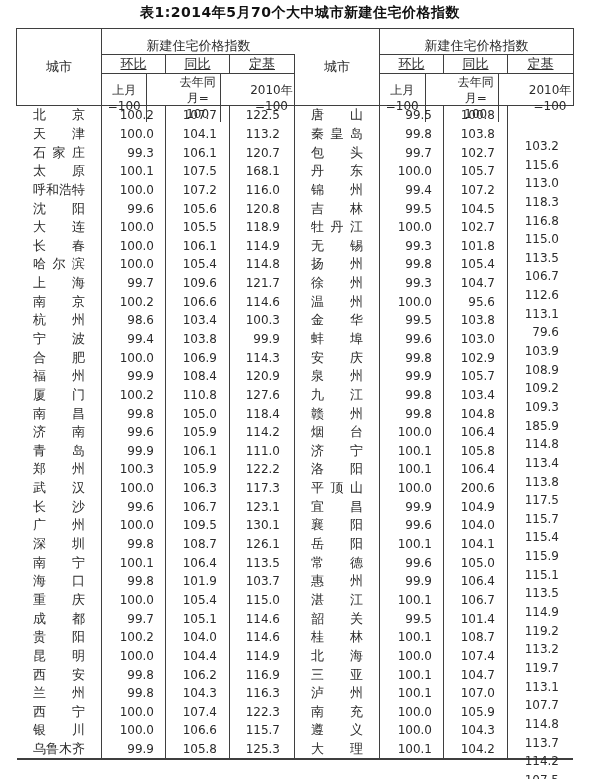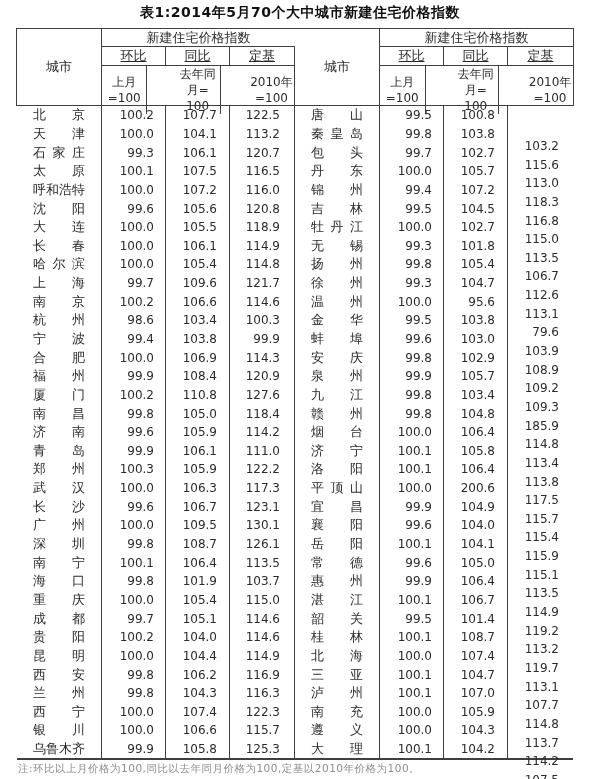--- a/index.html
+++ b/index.html
@@ -33,20 +33,21 @@
   .hcity{
     width:85px;border-right:1px solid var(--line);
     display:flex;align-items:center;justify-content:center;
     font-size:13px;
   }
   .hidx{width:193px;display:flex;flex-direction:column;}
   .hgrp{
     height:18px;border-bottom:1px solid var(--line);
     display:flex;align-items:center;justify-content:center;
     font-size:13px;
+    margin-top:8px;
   }
   .hsubs{height:19px;display:flex;border-bottom:1px solid var(--line);text-decoration:underline;}
   .hsub{
     display:flex;align-items:center;justify-content:center;
     font-size:13px;border-right:1px solid var(--line);
   }
   .hbases{flex:1;display:flex;gap:28px;}
   .hbase{
     display:flex;align-items:center;justify-content:center;
     font-size:12px;line-height:16px;text-align:center;
@@ -172,21 +173,21 @@
   </div>
           <div class="row">
     <div class="cell-city">
               <span class="city-name">
                 <span>太</span>
                 <span>原</span>
               </span>
             </div>
     <div class="cell-num cell-mom">100.1</div>
     <div class="cell-num cell-yoy">107.5</div>
-    <div class="cell-num cell-fix">116.5</div>
+    <div class="cell-num cell-fix">168.1</div>
   </div>
           <div class="row">
     <div class="cell-city">
               <span class="city-name">
                 <span>呼</span>
                 <span>和</span>
                 <span>浩</span>
                 <span>特</span>
               </span>
             </div>
@@ -915,15 +916,14 @@
             </div>
     <div class="cell-num cell-mom">100.1</div>
     <div class="cell-num cell-yoy">104.2</div>
     <div class="cell-num cell-fix">107.5</div>
   </div>
         </div>
     </div>
 
   </div>
 
-  <div class="note">注:环比以上月价格为100,同比以去年同月价格为100,定基以2010年价格为100。</div>
 
 </div>
 
 </body></html>

